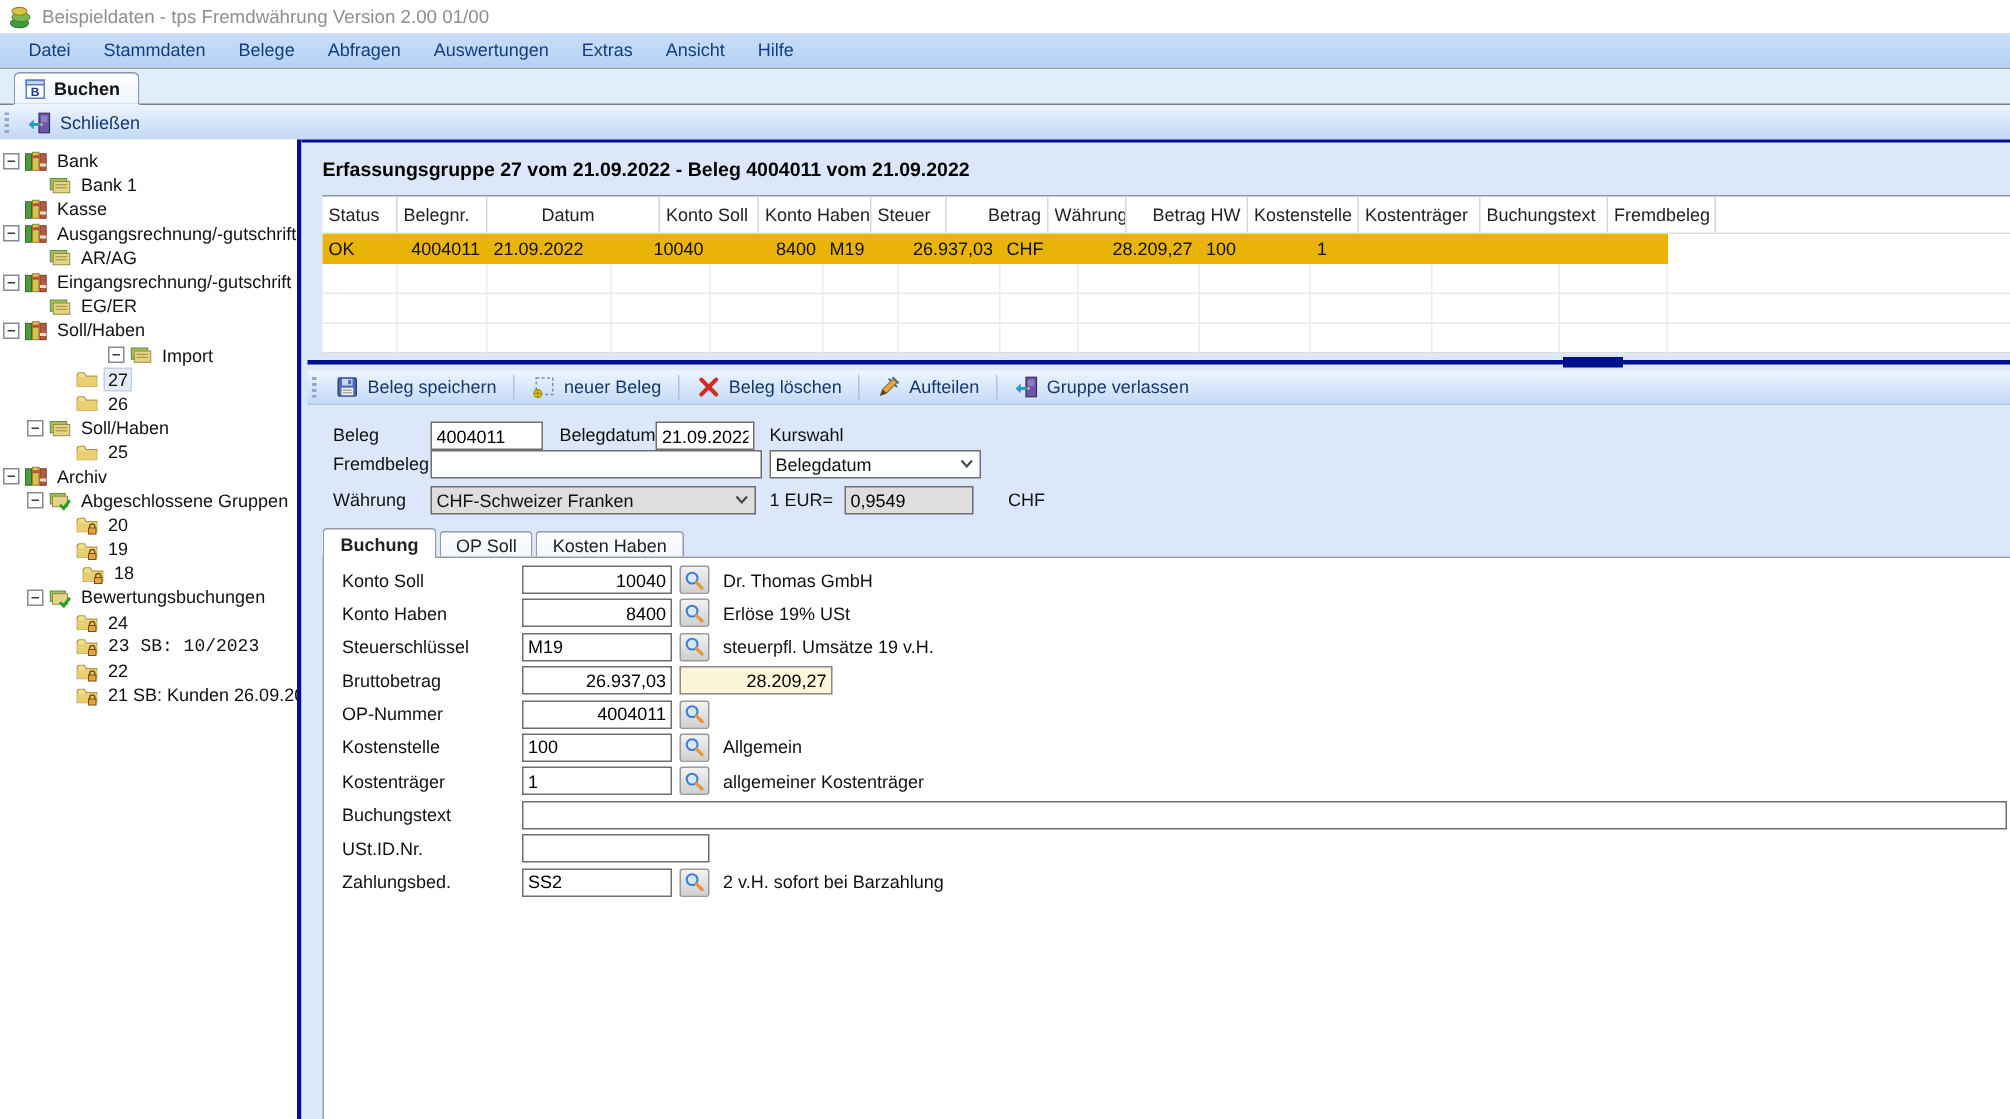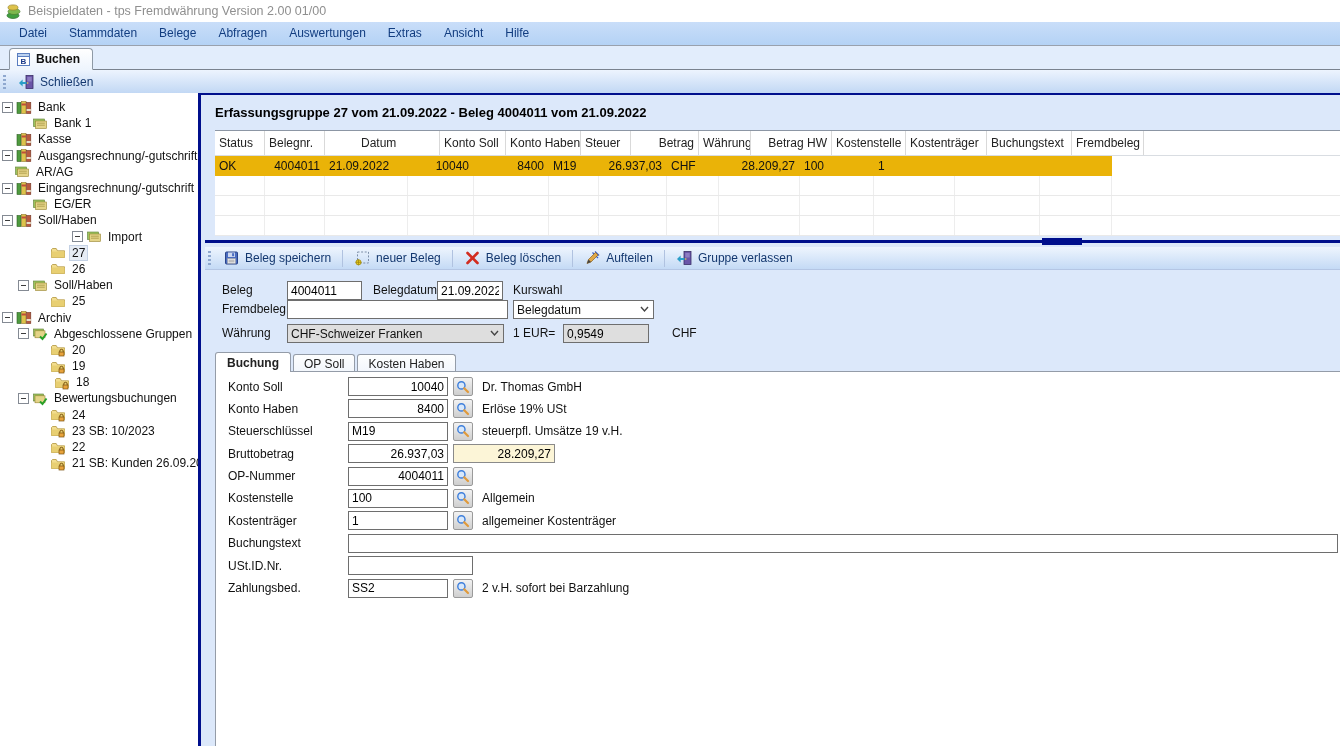--- a/index.html
+++ b/index.html
@@ -202,21 +202,21 @@
           <svg viewBox="0 0 16 15">
             <rect x="1" y="2.5" width="4" height="11" fill="#4e9a3e" stroke="#2e5e24" stroke-width="0.6"></rect>
             <rect x="5.6" y="1.5" width="4.4" height="12" fill="#ddc24a" stroke="#90762a" stroke-width="0.6"></rect>
             <rect x="5.6" y="3.5" width="4.4" height="2" fill="#c05038"></rect>
             <rect x="10.6" y="2.5" width="4.2" height="11" fill="#b85a40" stroke="#6e3322" stroke-width="0.6"></rect>
             <rect x="10.6" y="9" width="4.2" height="2" fill="#e8e0c8"></rect>
           </svg>
         </span>
         <span class="tlabel">Ausgangsrechnung/-gutschrift</span>
       </div>
-      <div class="tree-item" style="">
+      <div class="tree-item" style="padding-left: 18px;">
         <span class="exp-spacer"></span>
         <span class="icon">
           <svg viewBox="0 0 16 15">
             <rect x="1.5" y="3" width="11" height="7.5" fill="#9cc45e" stroke="#5e7e34" stroke-width="0.6"></rect>
             <rect x="3.5" y="5" width="11" height="7.5" fill="#e4d488" stroke="#96822e" stroke-width="0.6"></rect>
             <line x1="5" y1="7.2" x2="12.8" y2="7.2" stroke="#96822e" stroke-width="0.6"></line>
             <line x1="5" y1="9.2" x2="12.8" y2="9.2" stroke="#96822e" stroke-width="0.6"></line>
           </svg>
         </span>
         <span class="tlabel">AR/AG</span>
@@ -389,21 +389,21 @@
         <span class="icon">
           <svg viewBox="0 0 16 15">
             <path d="M1.5 4.5 L1.5 12.5 L14.5 12.5 L14.5 5.8 L7.5 5.8 L6.2 3.5 L2.5 3.5 Z" fill="#f2dd8e" stroke="#b1953e" stroke-width="0.8"></path>
             <path d="M1.5 6.5 L14.5 6.5 L14.5 12.5 L1.5 12.5 Z" fill="#e8cf72"></path>
             <path d="M9.8 10.2 v-1.2 a1.7 1.7 0 0 1 3.4 0 v1.2" fill="none" stroke="#7a5210" stroke-width="1"></path>
             <rect x="9" y="10" width="5" height="4" fill="#e8a33c" stroke="#7a5210" stroke-width="0.7"></rect>
           </svg>
         </span>
         <span class="tlabel">24</span>
       </div>
-      <div class="tree-item" style="padding-left: 36px;">
+      <div class="tree-item" style="padding-left: 36px; font-family: Liberation Mono, monospace;">
         <span class="exp-spacer"></span>
         <span class="icon">
           <svg viewBox="0 0 16 15">
             <path d="M1.5 4.5 L1.5 12.5 L14.5 12.5 L14.5 5.8 L7.5 5.8 L6.2 3.5 L2.5 3.5 Z" fill="#f2dd8e" stroke="#b1953e" stroke-width="0.8"></path>
             <path d="M1.5 6.5 L14.5 6.5 L14.5 12.5 L1.5 12.5 Z" fill="#e8cf72"></path>
             <path d="M9.8 10.2 v-1.2 a1.7 1.7 0 0 1 3.4 0 v1.2" fill="none" stroke="#7a5210" stroke-width="1"></path>
             <rect x="9" y="10" width="5" height="4" fill="#e8a33c" stroke="#7a5210" stroke-width="0.7"></rect>
           </svg>
         </span>
         <span class="tlabel">23 SB: 10/2023</span>

